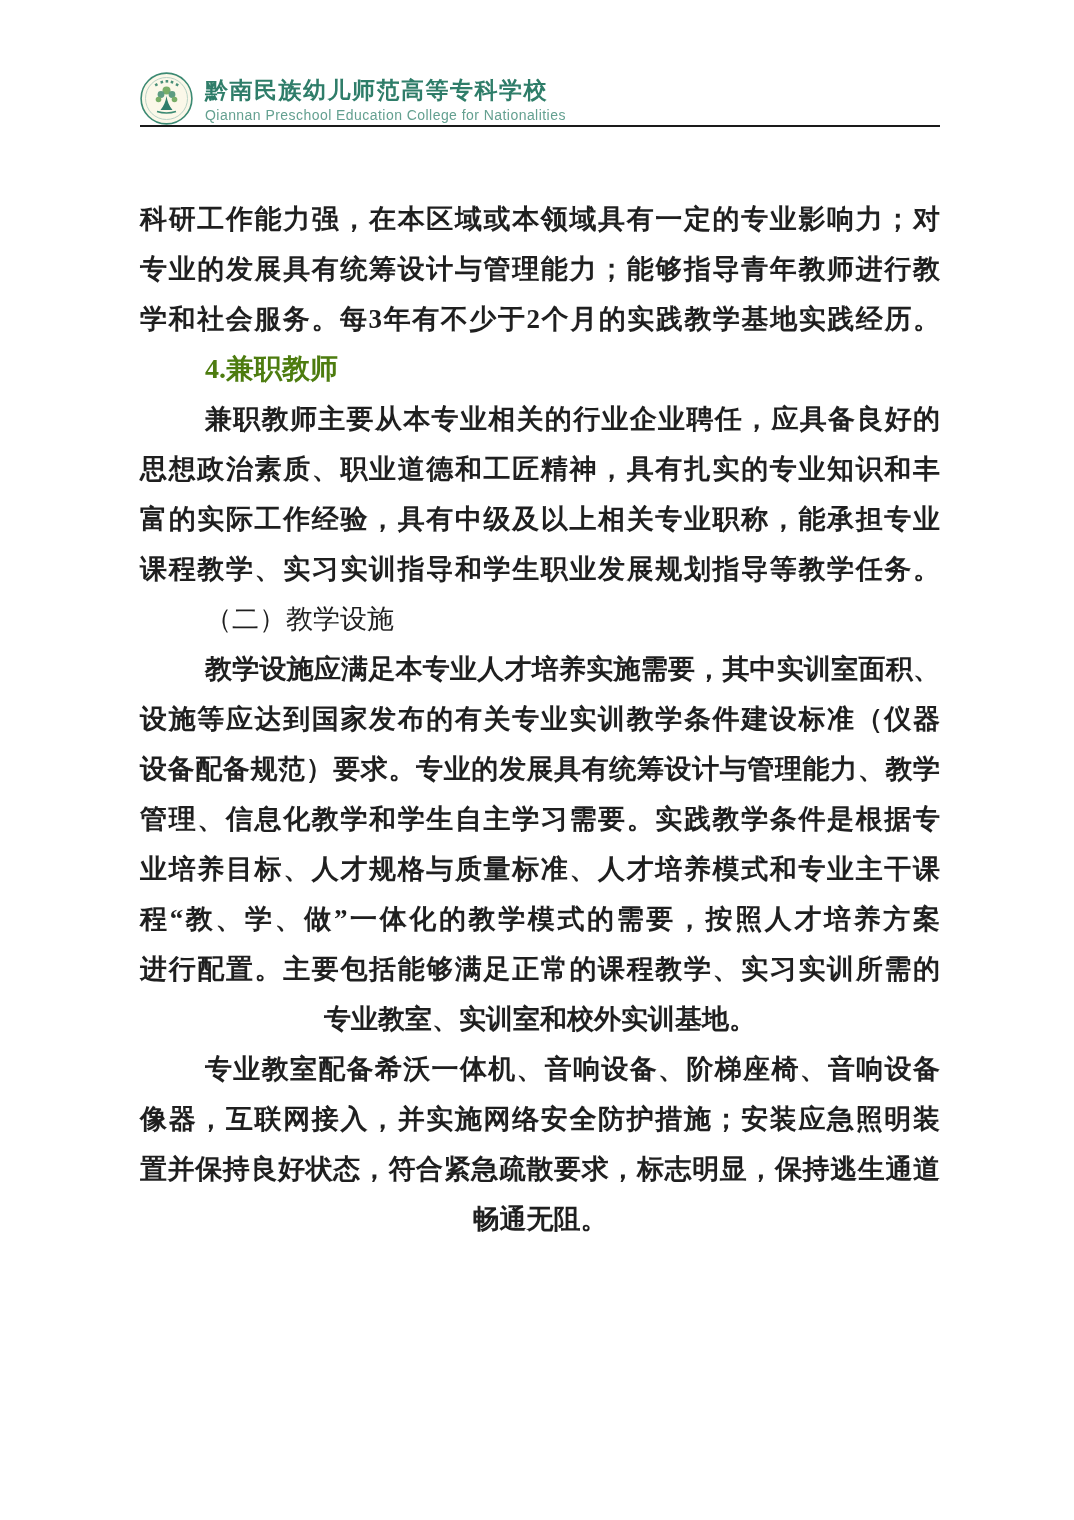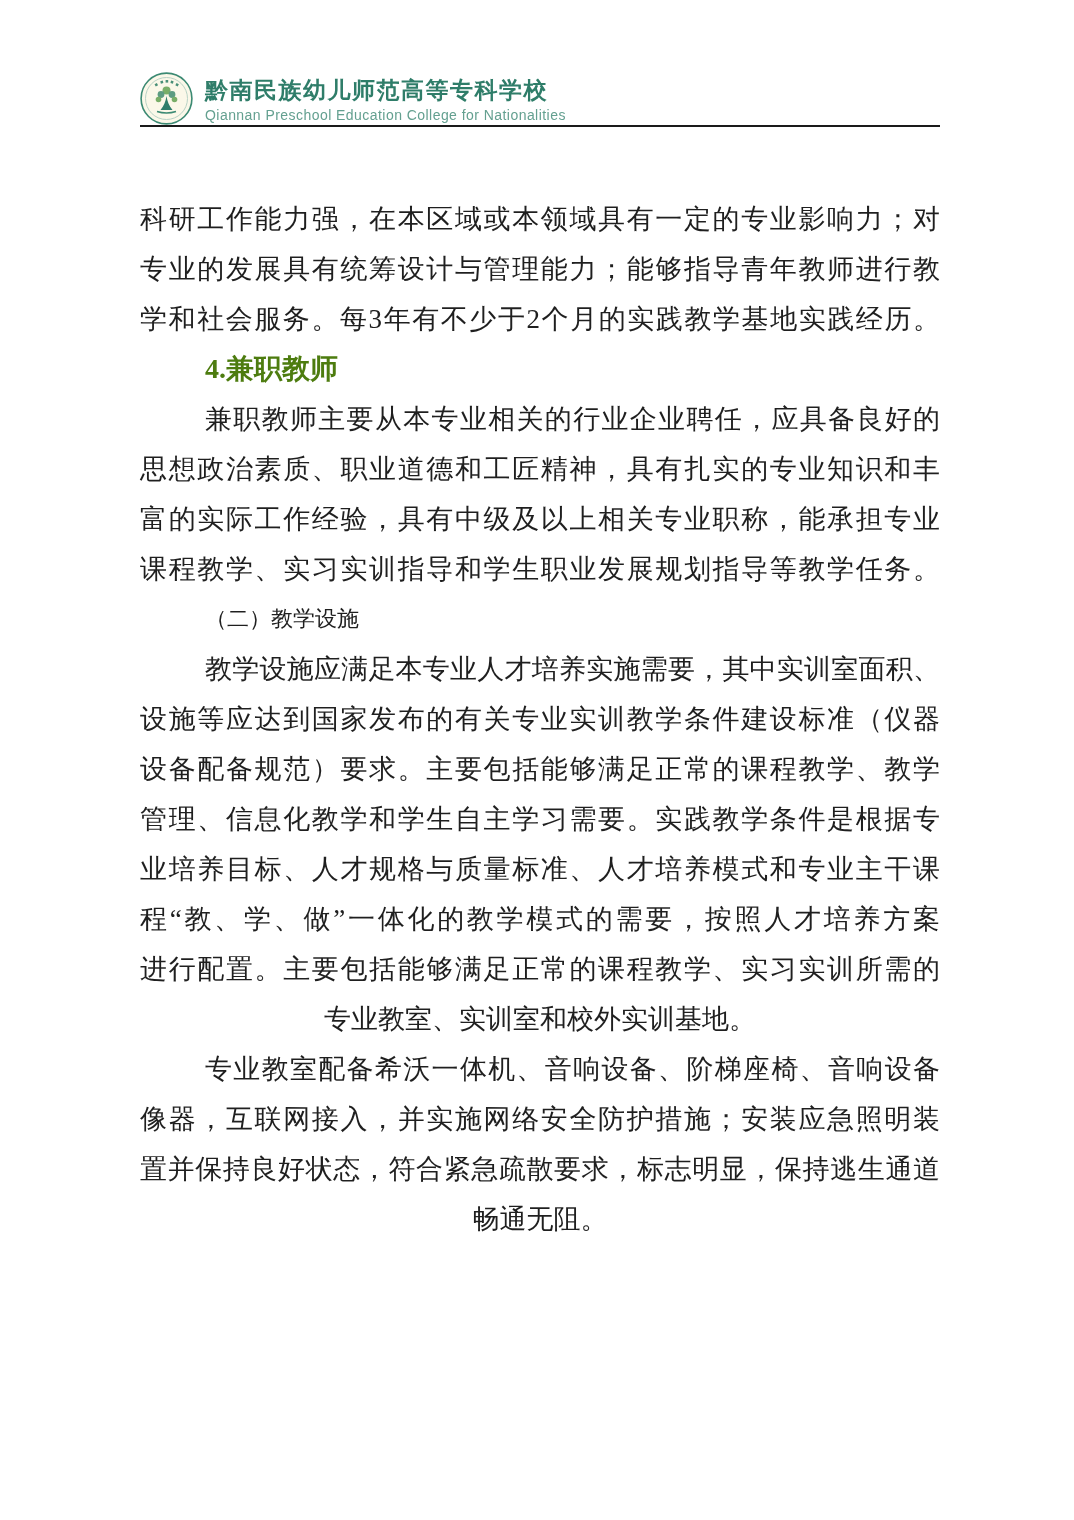--- a/index.html
+++ b/index.html
@@ -52,31 +52,31 @@
     border-top: 2.5px solid var(--divider-color);
     width: 800px;
   }
   .doc-body {
     margin-top: 67px;
     width: 800px;
     font-size: 27px;
     line-height: 50px;
     color: var(--text-color);
   }
-  .line { width: 800px; }
+  .line { width: 800px; font-weight: bold; }
   .fill {
     text-align: justify;
     text-align-last: justify;
     text-justify: inter-character;
   }
   .shortline { text-align: center; }
   .indent { text-indent: 65px; }
   .heading {
     text-indent: 65px;
-    font-size: 22px;
+    font-size: 27px;
     line-height: 50px;
   }
   .heading.bold {
     font-weight: bold;
     font-size: 28px;
     color: #4d7c0f;
   }
 </style>
 </head>
 <body>
@@ -120,21 +120,21 @@
       <div>
         <div class="line indent fill">兼职教师主要从本专业相关的行业企业聘任，应具备良好的</div>
         <div class="line fill">思想政治素质、职业道德和工匠精神，具有扎实的专业知识和丰</div>
         <div class="line fill">富的实际工作经验，具有中级及以上相关专业职称，能承担专业</div>
         <div class="line fill">课程教学、实习实训指导和学生职业发展规划指导等教学任务。</div>
       </div>
       <div class="heading">（二）教学设施</div>
       <div>
         <div class="line indent fill">教学设施应满足本专业人才培养实施需要，其中实训室面积、</div>
         <div class="line fill">设施等应达到国家发布的有关专业实训教学条件建设标准（仪器</div>
-        <div class="line fill">设备配备规范）要求。主要包括能够满足正常的课程教学、教学</div>
+        <div class="line fill">设备配备规范）要求。专业的发展具有统筹设计与管理能力、教学</div>
         <div class="line fill">管理、信息化教学和学生自主学习需要。实践教学条件是根据专</div>
         <div class="line fill">业培养目标、人才规格与质量标准、人才培养模式和专业主干课</div>
         <div class="line fill">程“教、学、做”一体化的教学模式的需要，按照人才培养方案</div>
         <div class="line fill">进行配置。主要包括能够满足正常的课程教学、实习实训所需的</div>
         <div class="line shortline">专业教室、实训室和校外实训基地。</div>
       </div>
       <div>
         <div class="line indent fill">专业教室配备希沃一体机、音响设备、阶梯座椅、音响设备</div>
         <div class="line fill">像器，互联网接入，并实施网络安全防护措施；安装应急照明装</div>
         <div class="line fill">置并保持良好状态，符合紧急疏散要求，标志明显，保持逃生通道</div>

